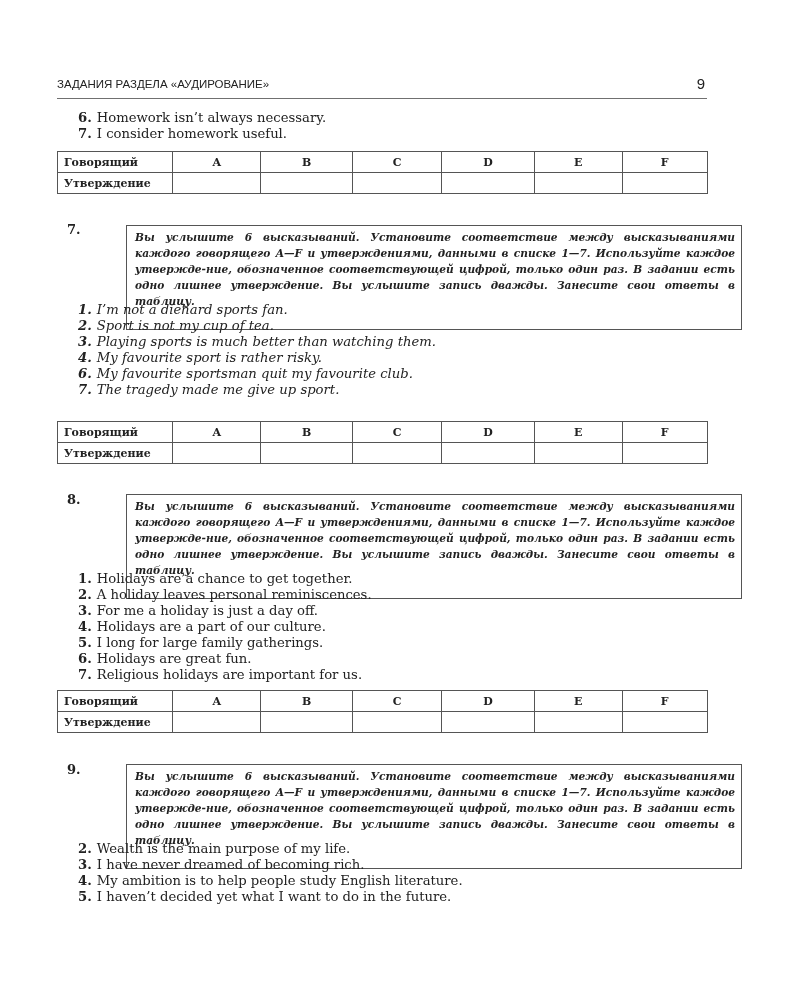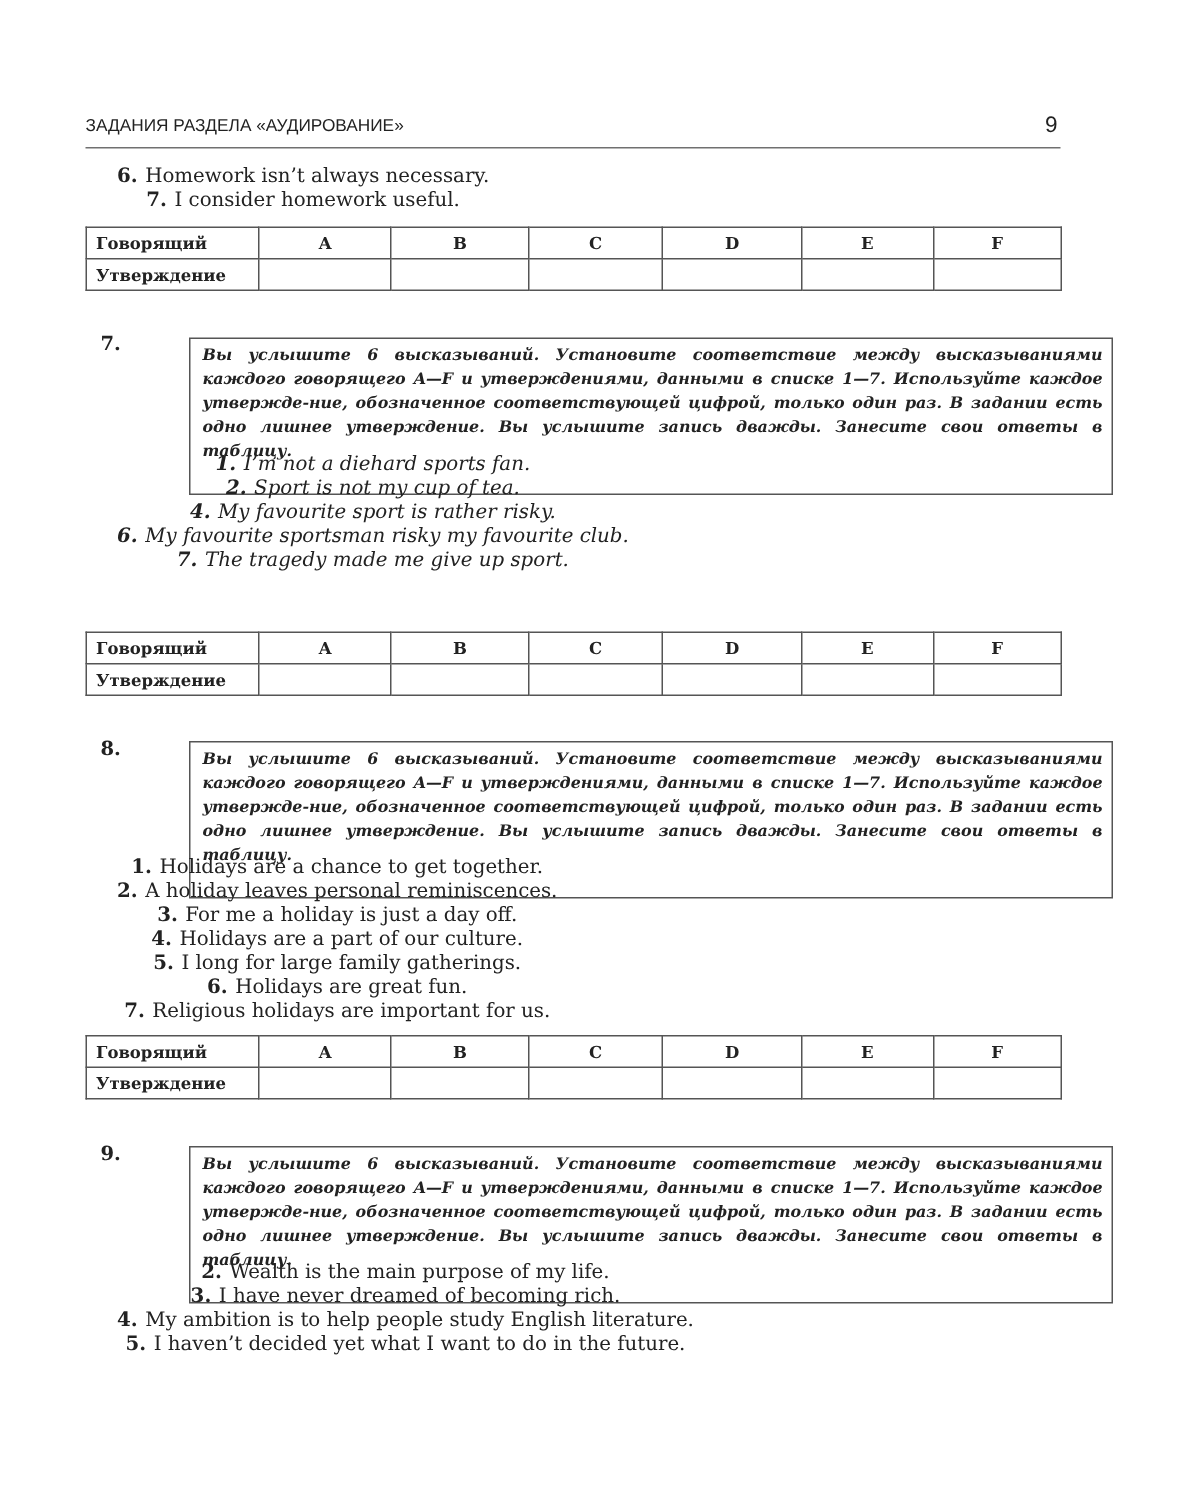--- a/index.html
+++ b/index.html
@@ -2,21 +2,21 @@
 <html><head>
 <meta charset="utf-8">
 <style>
   html, body { margin: 0; padding: 0; background: #ffffff; }
   body { width: 800px; height: 1000px; position: relative; overflow: hidden; color: #1a1a1a; }
   .header { position: absolute; left: 57px; top: 78px; width: 650px; height: 20px; border-bottom: 1.5px solid #707070; }
   .header .title { position: absolute; left: 0; top: 0; font-family: "Liberation Sans", sans-serif; font-size: 11.5px; letter-spacing: 0; color: #222; }
   .header .pageno { position: absolute; right: 2px; top: -3px; font-family: "Liberation Sans", sans-serif; font-size: 15px; color: #222; }
 
   .list { position: absolute; left: 78px; font-family: "DejaVu Serif", "Liberation Serif", serif; font-size: 13.2px; line-height: 16px; color: #222; }
-  .list .item { white-space: nowrap; text-align: center; }
+  .list .item { white-space: nowrap; }
   .list .num { font-weight: bold; margin-right: 5px; }
 
   table.ans { position: absolute; left: 57px; width: 651px; border-collapse: collapse; font-family: "DejaVu Serif", "Liberation Serif", serif; font-size: 11px; font-weight: bold; color: #222; }
   table.ans td { border: 1px solid #555; height: 20px; padding: 0 6px; margin-left: 37px; }
   table.ans td.lab { width: 102px; text-align: left; }
   table.ans td.col { text-align: center; }
 
   .task-num { position: absolute; left: 67px; font-family: "DejaVu Serif", "Liberation Serif", serif; font-weight: bold; font-size: 13px; color: #222; }
   .instr { position: absolute; left: 93px; width: 600px; border: 1.3px solid #555; padding: 3px 6px 20px 8px; font-family: "DejaVu Serif", "Liberation Serif", serif; font-style: italic; font-weight: bold; font-size: 10.6px; line-height: 16px; color: #222; text-align: justify; margin-left: 33px; }
 </style>
@@ -54,22 +54,23 @@
     <td></td>
   </tr>
 </tbody>
   </table>
 
 <div class="task-num" style="top:222px;">7.</div>
 <div class="instr" style="top:225px;">Вы услышите 6 высказываний. Установите соответствие между высказываниями каждого говорящего A—F и утверждениями, данными в списке 1—7. Используйте каждое утвержде-ние, обозначенное соответствующей цифрой, только один раз. В задании есть одно лишнее утверждение. Вы услышите запись дважды. Занесите свои ответы в таблицу.</div>
 <div class="list" style="top:302px;font-style:italic;">
   <div class="item"><span class="num">1.</span><span>I’m not a diehard sports fan.</span></div>
   <div class="item"><span class="num">2.</span><span>Sport is not my cup of tea.</span></div>
+  <div class="item"><span class="num">3.</span><span>Playing sports is much better than watching them.</span></div>
   <div class="item"><span class="num">4.</span><span>My favourite sport is rather risky.</span></div>
-  <div class="item"><span class="num">6.</span><span>My favourite sportsman risky my favourite club.</span></div>
+  <div class="item"><span class="num">6.</span><span>My favourite sportsman quit my favourite club.</span></div>
   <div class="item"><span class="num">7.</span><span>The tragedy made me give up sport.</span></div>
 </div>
 <table class="ans" style="top:421px;">
   <tbody>
       <tr>
     <td class="lab">Говорящий</td>
     <td class="col">A</td>
     <td class="col">B</td>
     <td class="col">C</td>
     <td class="col">D</td>

